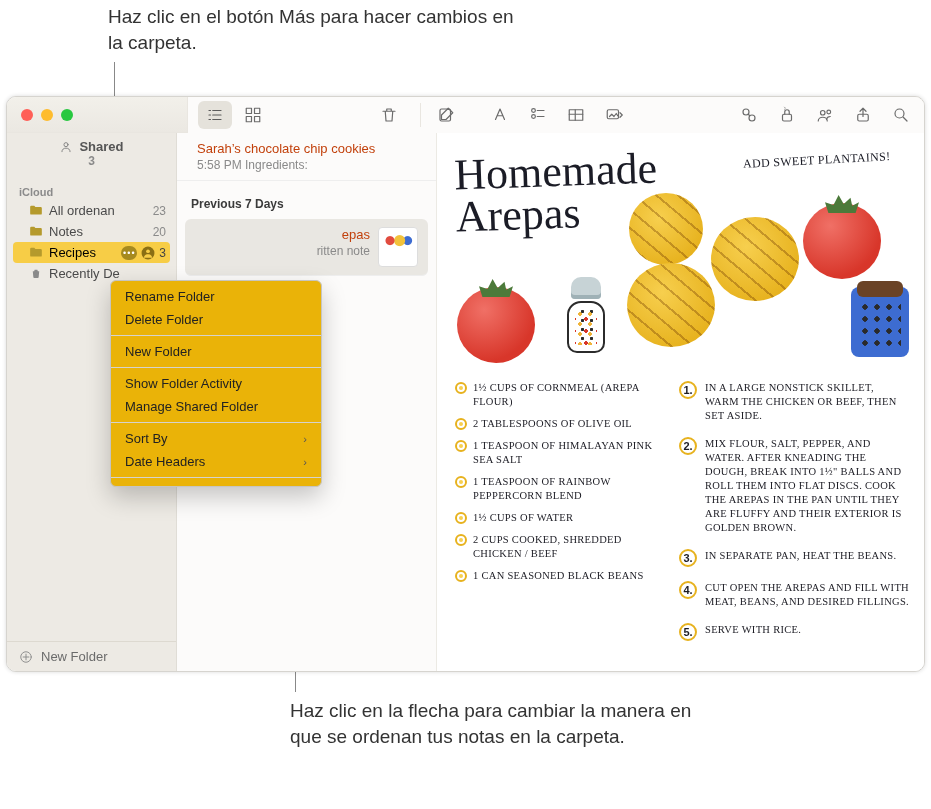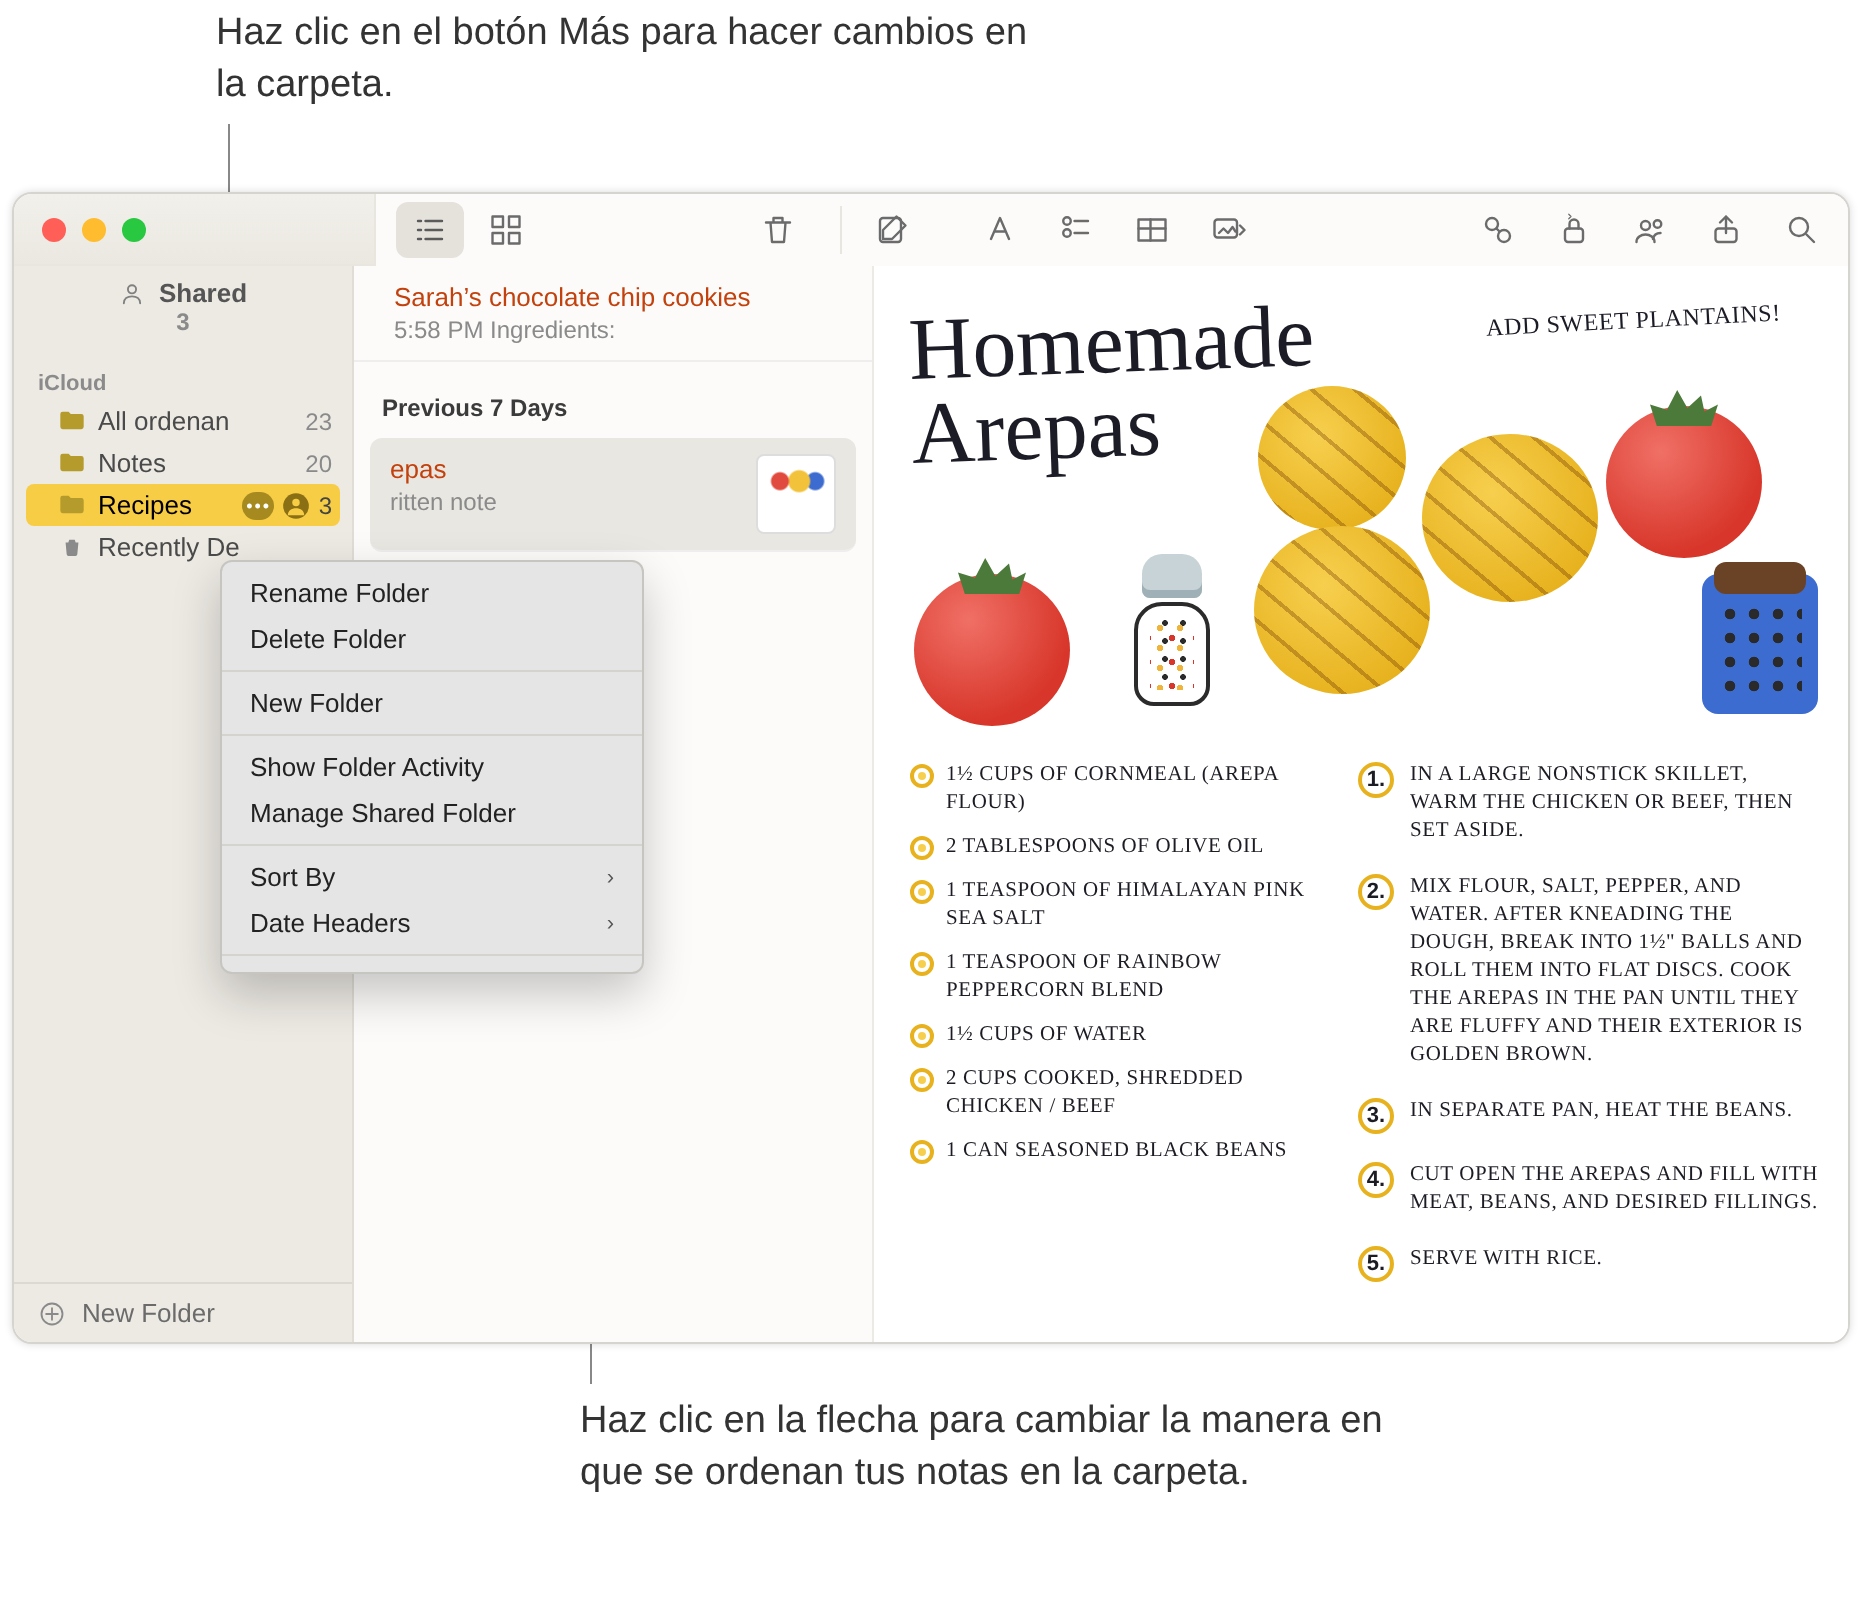--- a/index.html
+++ b/index.html
@@ -174,20 +174,21 @@
   .nl-note .title { font-weight:400; color:#c2410c; font-size:13px; margin-bottom:2px; white-space:nowrap; overflow:hidden; text-overflow:ellipsis;}
   .nl-note .sub   { font-size:12px; color:#8a8a8a; white-space:nowrap; overflow:hidden; text-overflow:ellipsis;}
   .nl-note.selected {
     background:#e9e7e2;
     border-radius:6px;
     margin: 4px 8px;
     padding: 8px 10px;
     display:flex;
     gap:8px;
     align-items:flex-start;
+    text-align:right;
   }
   .nl-note.selected .txtcol { flex:1; min-width:0;}
   .thumb {
     width:40px; height:40px;
     background:#fff;
     border:1px solid #ddd;
     border-radius:4px;
     position:relative;
     overflow:hidden;
   }
@@ -199,21 +200,21 @@
       radial-gradient(circle at 55% 30%, #f2c23b 0 5px, transparent 6px),
       radial-gradient(circle at 80% 30%, #3d6cd1 0 4px, transparent 5px);
   }
 
   
   .ctx-menu {
     position:absolute;
     top: 280px;
     left: 110px;
     width: 212px;
-    background:#e5e5e5;
+    background:#eab308;
     border:1px solid #c7c5bf;
     border-radius:6px;
     box-shadow: 0 10px 24px rgba(0,0,0,0.22);
     padding:4px 0;
     font-size:13px;
     z-index: 20;
   }
   .ctx-item {
     padding:4px 14px;
     display:flex; justify-content:space-between; align-items:center;

